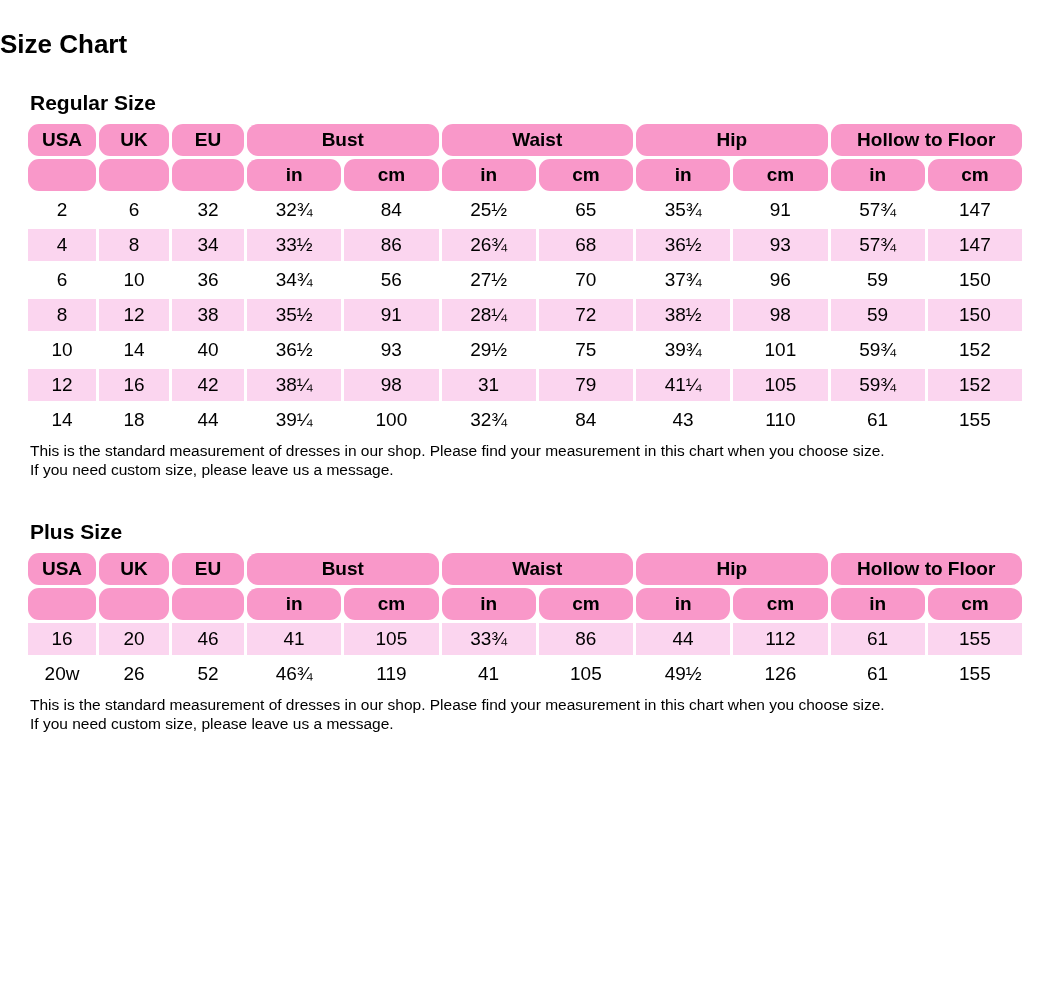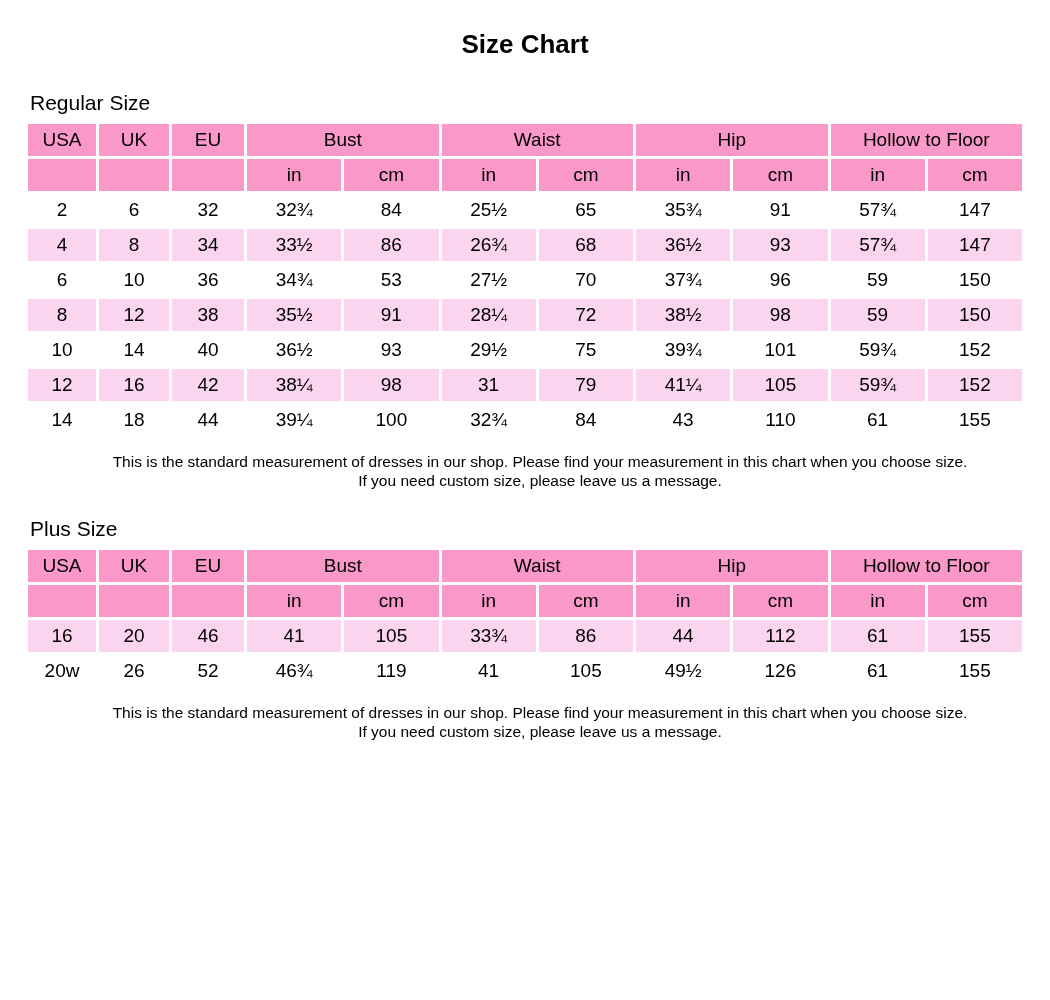--- a/index.html
+++ b/index.html
@@ -9,49 +9,49 @@
     --bg:#ffffff;
   }
   *{box-sizing:border-box;}
   html,body{margin:0;padding:0;}
   body{
     width:1050px;height:1000px;overflow:hidden;
     background:var(--bg);color:var(--text);
     font-family:"Liberation Sans","DejaVu Sans",sans-serif;
   }
   .page-title{
-    margin:28px 0 0 0;text-align:center;
+    margin:28px 0 0 0;
     font-size:26px;font-weight:bold;line-height:32px;
   }
   .section-heading{
     margin:31px 0 6px 30px;
-    font-size:21px;font-weight:normal;line-height:24px;
-  }
-  .section-heading.second{margin-top:27px;}
+    font-size:21px;font-weight:bold;line-height:24px;
+  }
+  .section-heading.second{margin-top:41px;}
   table.size-table{
     margin-left:25px;width:1000px;
     border-collapse:separate;border-spacing:3px;
     table-layout:fixed;
   }
   table.size-table col.c-usa{width:68px;}
   table.size-table col.c-uk{width:70px;}
   table.size-table col.c-eu{width:72px;}
   table.size-table th,
   table.size-table td{
     height:32px;padding:0;text-align:center;vertical-align:middle;
     font-size:19px;overflow:hidden;white-space:nowrap;
   }
   table.size-table th{
-    background:var(--header-pink);font-weight:normal;
+    background:var(--header-pink);font-weight:bold;border-radius:11px;
   }
   table.size-table td{background:var(--bg);font-weight:normal;}
   table.size-table tr.pink-row td{background:var(--row-pink);}
   .note{
-    margin:14px 0 0 30px;
-    font-size:15.5px;line-height:18.5px;text-align:center;
+    margin:3px 0 0 30px;
+    font-size:15.5px;line-height:18.5px;
   }
   .note .note-line{display:block;}
 </style>
 </head>
 <body>
 
 <h1 class="page-title">Size Chart</h1>
 
 <section>
   <h2 class="section-heading">Regular Size</h2>
@@ -118,21 +118,21 @@
           <td>36½</td>
           <td>93</td>
           <td>57¾</td>
           <td>147</td>
         </tr>
         <tr>
           <td>6</td>
           <td>10</td>
           <td>36</td>
           <td>34¾</td>
-          <td>53</td>
+          <td>56</td>
           <td>27½</td>
           <td>70</td>
           <td>37¾</td>
           <td>96</td>
           <td>59</td>
           <td>150</td>
         </tr>
         <tr class="pink-row">
           <td>8</td>
           <td>12</td>

